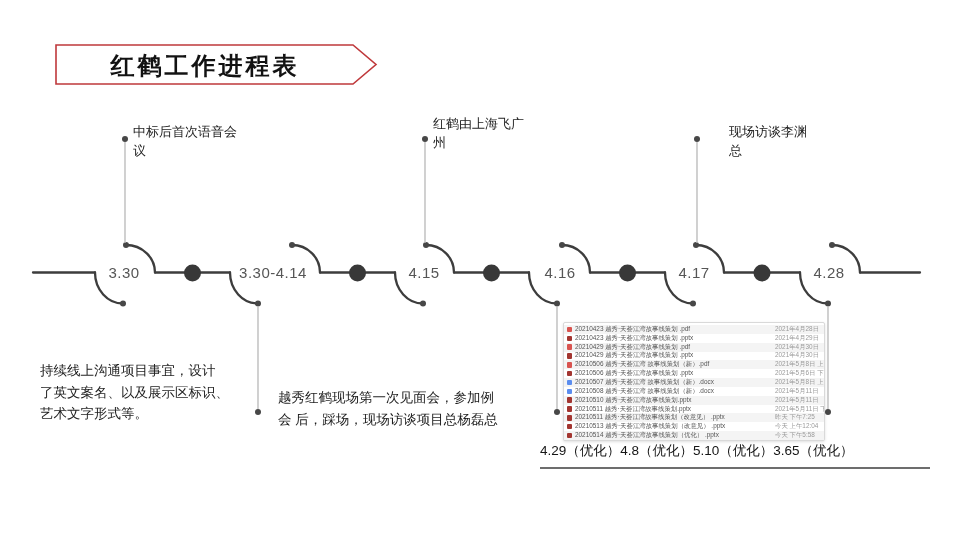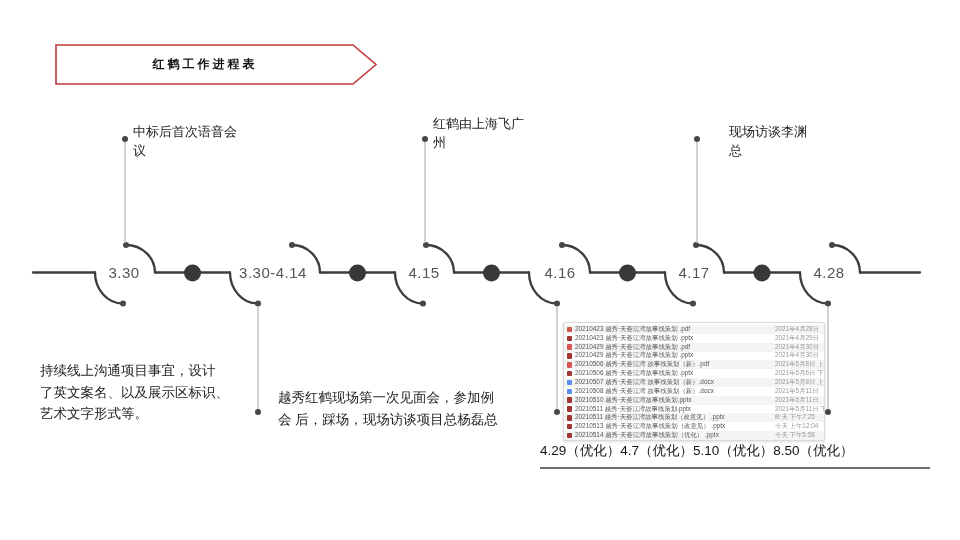--- a/index.html
+++ b/index.html
@@ -10,21 +10,21 @@
   html,body{width:960px;height:540px;background:#fff;overflow:hidden;
     font-family:"Liberation Sans","DejaVu Sans",sans-serif;}
   .stage{position:relative;width:960px;height:540px;background:#fff;}
   svg.lines{position:absolute;left:0;top:0;width:960px;height:540px;}
   .tl-line{stroke:var(--c-ink);stroke-width:2.3;fill:none;stroke-linecap:round;}
   .tl-gray{stroke:var(--c-gray);stroke-width:1.4;fill:none;}
   .uline{stroke:#3c3c3c;stroke-width:1.5;fill:none;}
   .tl-label{fill:var(--c-label);font-size:15px;letter-spacing:.5px;}
   .banner-shape{fill:#fff;stroke:var(--c-accent);stroke-width:1.6;}
   .page-title{position:absolute;left:56px;top:47px;width:298px;height:37px;line-height:37px;
-    text-align:center;font-size:12px;font-weight:bold;letter-spacing:3px;color:#121212;font-family:Liberation Mono, monospace;}
+    text-align:center;font-size:24px;font-weight:bold;letter-spacing:3px;color:#121212;}
   .annot{position:absolute;font-size:13px;line-height:18.5px;color:#222;white-space:pre-line;}
   .note{position:absolute;font-size:13.5px;line-height:21.5px;color:var(--c-text);white-space:pre-line;}
   .opt-row{position:absolute;left:540px;top:442px;width:378px;display:flex;
     justify-content:flex-start;font-size:13.5px;color:#151515;}
   .file-panel{position:absolute;left:563px;top:322px;width:262px;height:119px;background:#fff;
     border:1px solid #d9d9d9;border-radius:2px;box-shadow:0 1px 3px rgba(0,0,0,.13);
     overflow:hidden;padding-top:2px;}
   .frow{display:flex;align-items:center;height:8.85px;padding:0 3px;font-size:6.4px;}
   .frow:nth-child(odd){background:#f4f4f4;}
   [data-name="file-type-icon"]{display:inline-block;width:5px;height:5.5px;border-radius:1px;
@@ -132,23 +132,23 @@
 总</div>
 
   <div class="note" style="left:40px;top:360px;" data-name="note-online-communication">持续线上沟通项目事宜，设计
 了英文案名、以及展示区标识、
 艺术文字形式等。</div>
   <div class="note" style="left:278px;top:360px;margin-top:27px;" data-name="note-first-meeting">越秀红鹤现场第一次见面会，参加例
 会 后，踩场，现场访谈项目总杨磊总</div>
 
   <div class="opt-row" data-name="optimization-dates-row">
     <span data-name="optimization-date">4.29（优化）</span>
-    <span data-name="optimization-date">4.7（优化）</span>
+    <span data-name="optimization-date">4.8（优化）</span>
     <span data-name="optimization-date">5.10（优化）</span>
-    <span data-name="optimization-date">8.50（优化）</span>
+    <span data-name="optimization-date">3.65（优化）</span>
   </div>
 
   <div class="file-panel" data-name="file-list-screenshot">
     <div class="frow" data-name="file-row">
         <span data-name="file-type-icon" class="pdf"></span>
         <span class="fname" data-name="file-name">20210423 越秀·天荟江湾故事线策划 .pdf</span>
         <span class="fdate" data-name="file-date">2021年4月28日</span>
       </div>
     <div class="frow" data-name="file-row">
         <span data-name="file-type-icon" class="pptx"></span>

